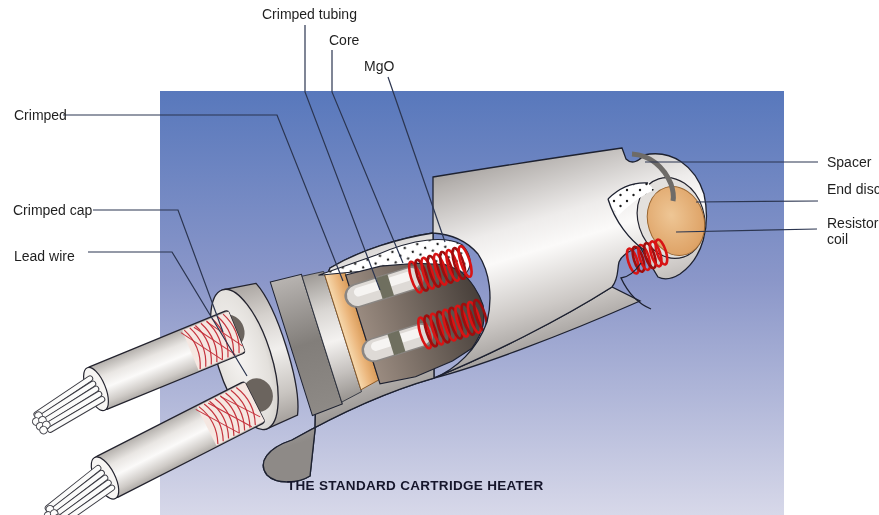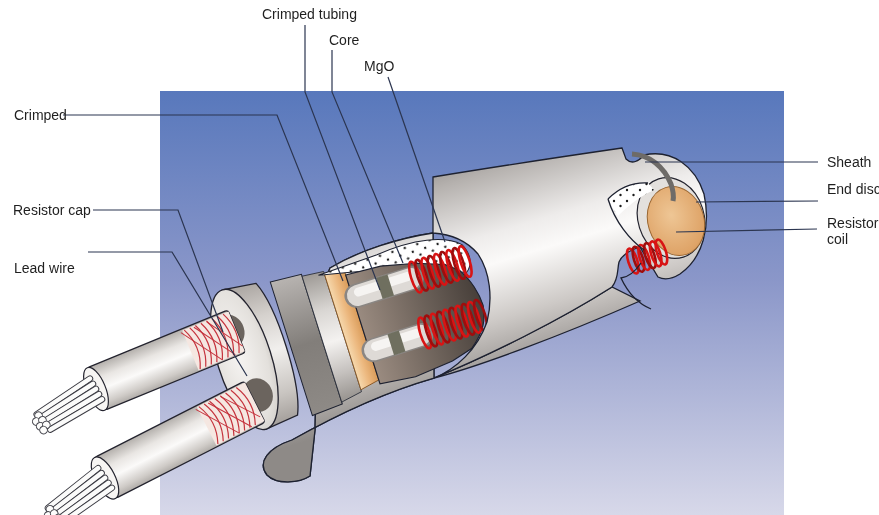--- a/index.html
+++ b/index.html
@@ -302,19 +302,20 @@
     <polyline class="leader" points="645,162 818,162"></polyline>
     <polyline class="leader" points="696,202 818,201"></polyline>
     <polyline class="leader" points="676,232 817,229"></polyline>
   </g>
 </svg>
 
 <div class="lbl" style="left:262px;top:6px">Crimped tubing</div>
 <div class="lbl" style="left:329px;top:32px">Core</div>
 <div class="lbl" style="left:364px;top:58px">MgO</div>
 <div class="lbl" style="left:14px;top:107px">Crimped</div>
-<div class="lbl" style="left:13px;top:202px">Resistor cap</div>
-<div class="lbl" style="left:14px;top:260px">Lead wire</div>
-<div class="lbl" style="left:827px;top:154px">Sheath</div>
+<div class="lbl" style="left:13px;top:202px">Crimped cap</div>
+<div class="lbl" style="left:14px;top:248px">Lead wire</div>
+<div class="lbl" style="left:827px;top:154px">Spacer</div>
 <div class="lbl" style="left:827px;top:181px">End disc</div>
 <div class="lbl wrap" style="left:827px;top:215px">Resistor coil</div>
+<div id="title">THE STANDARD CARTRIDGE HEATER</div>
 
 </div>
 
 </body></html>

